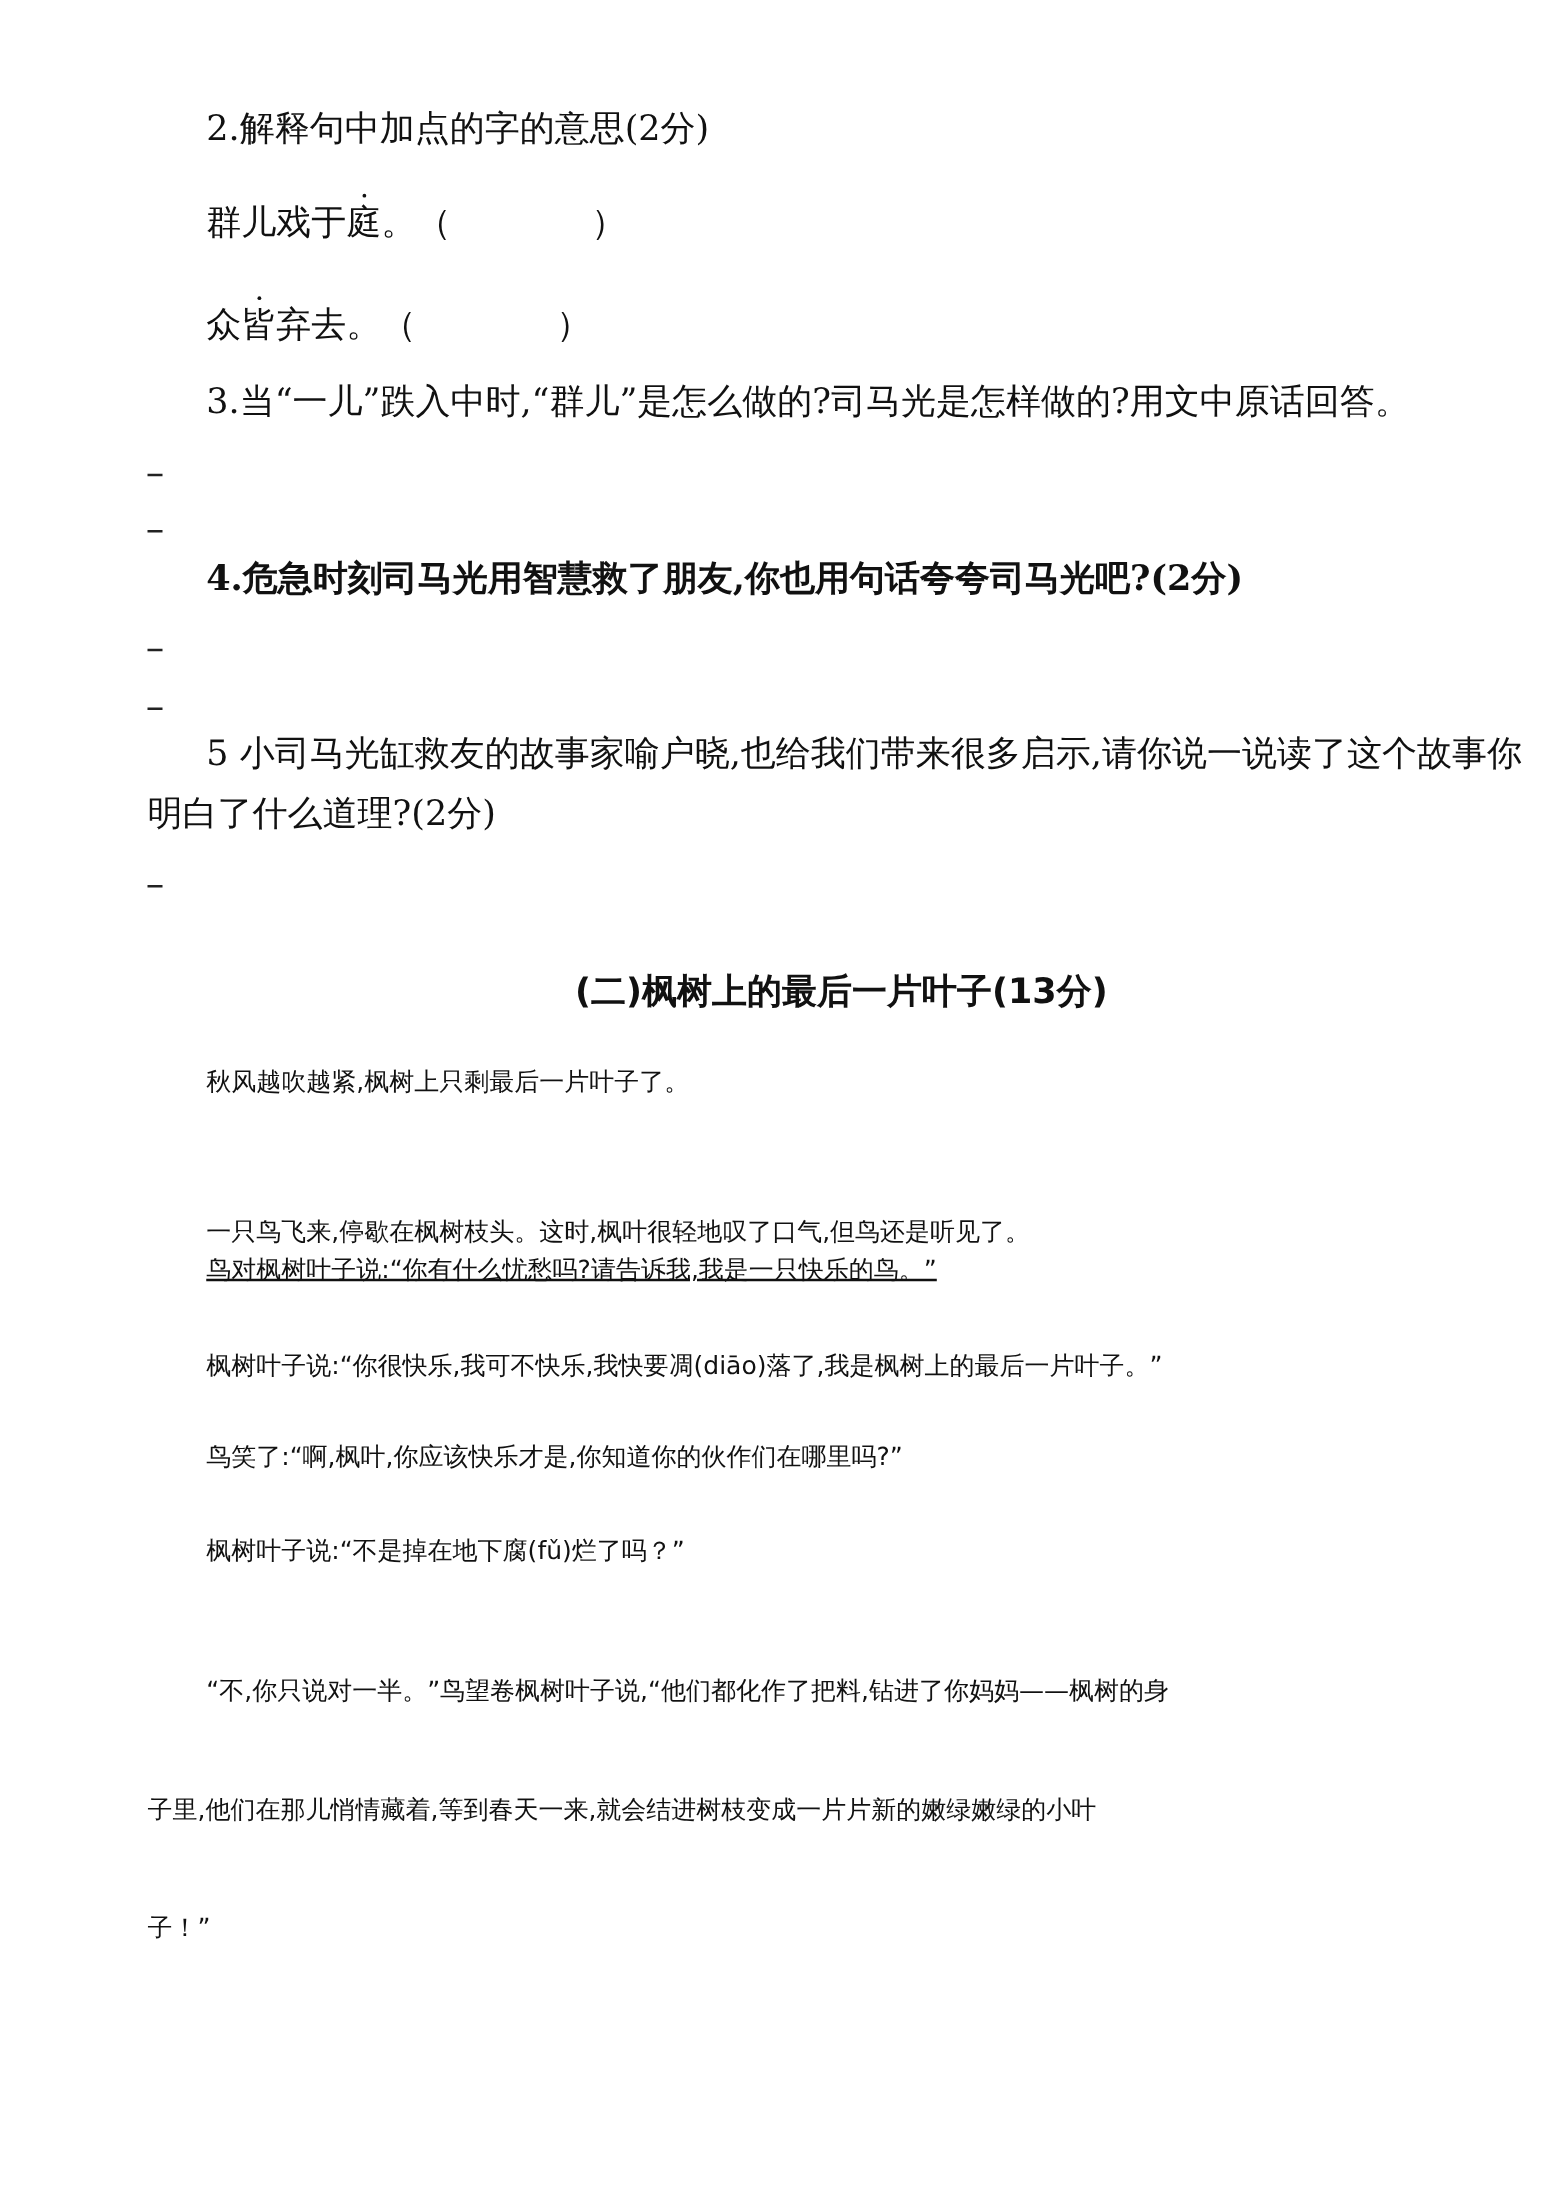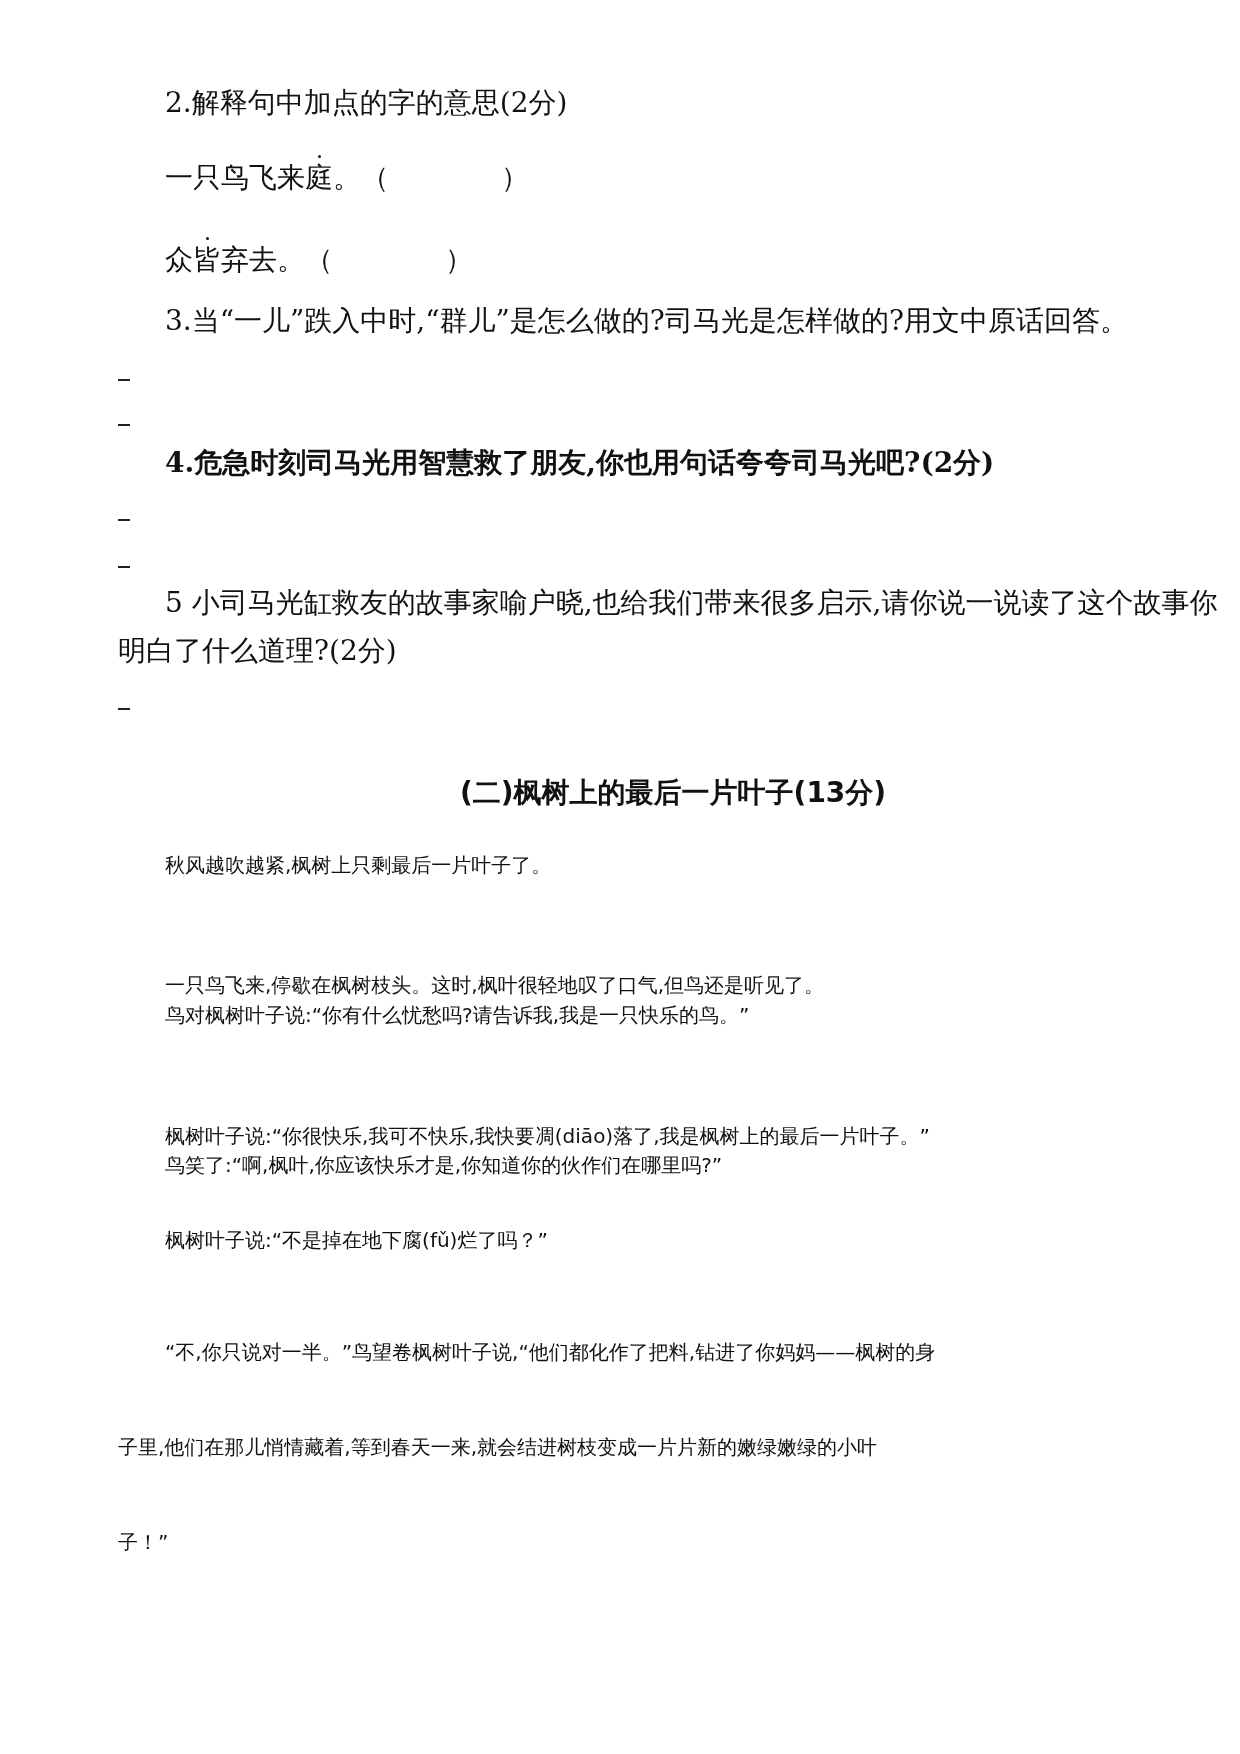--- a/index.html
+++ b/index.html
@@ -14,21 +14,21 @@
   .story { font-family:"DejaVu Sans","Liberation Sans",sans-serif; font-size:20px; }
 </style>
 </head>
 <body>
 
 <div>
 
   <div class="line" style="left:165px;top:88px;">2.解释句中加点的字的意思(2分)</div>
 
   <div class="line" style="left:165px;top:163px;">
-    <span>一只鸟飞来</span><span class="dot-char">庭</span><span>。（　　　　）</span>
+    <span>群儿戏于</span><span class="dot-char">庭</span><span>。（　　　　）</span>
   </div>
 
   <div class="line" style="left:165px;top:245px;">
     <span>众</span><span class="dot-char">皆</span><span>弃去。（　　　　）</span>
   </div>
 
   <div class="line" style="left:165px;top:306px;">3.当“一儿”跌入中时,“群儿”是怎么做的?司马光是怎样做的?用文中原话回答。</div>
   <div class="dash" style="top:379px;"></div>
   <div class="dash" style="top:424px;"></div>
 
@@ -37,21 +37,21 @@
   <div class="dash" style="top:566px;"></div>
 
   <div class="line" style="left:165px;top:588px;">5 小司马光缸救友的故事家喻户晓,也给我们带来很多启示,请你说一说读了这个故事你</div>
   <div class="line" style="left:118px;top:636px;">明白了什么道理?(2分)</div>
   <div class="dash" style="top:708px;"></div>
 
   <div class="line title" style="left:460px;top:778px;">(二)枫树上的最后一片叶子(13分)</div>
 
   <div class="line story" style="left:165px;top:850px;">秋风越吹越紧,枫树上只剩最后一片叶子了。</div>
   <div class="line story" style="left:165px;top:925px;margin-top:45px;">一只鸟飞来,停歇在枫树枝头。这时,枫叶很轻地叹了口气,但鸟还是听见了。</div>
-  <div class="line story" style="left:165px;top:1000px;">鸟对枫树叶子说:“你有什么忧愁吗?请告诉我,我是一只快乐的鸟。”</div>
-  <div class="line story" style="left:165px;top:1121px;">枫树叶子说:“你很快乐,我可不快乐,我快要凋(diāo)落了,我是枫树上的最后一片叶子。”</div>
+  <div class="line story" style="left:165px;top:1000px;text-decoration:underline;">鸟对枫树叶子说:“你有什么忧愁吗?请告诉我,我是一只快乐的鸟。”</div>
+  <div class="line story" style="left:165px;top:1077px;">枫树叶子说:“你很快乐,我可不快乐,我快要凋(diāo)落了,我是枫树上的最后一片叶子。”</div>
   <div class="line story" style="left:165px;top:1150px;">鸟笑了:“啊,枫叶,你应该快乐才是,你知道你的伙作们在哪里吗?”</div>
   <div class="line story" style="left:165px;top:1225px;">枫树叶子说:“不是掉在地下腐(fǔ)烂了吗？”</div>
   <div class="line story" style="left:165px;top:1337px;">“不,你只说对一半。”鸟望卷枫树叶子说,“他们都化作了把料,钻进了你妈妈——枫树的身</div>
   <div class="line story" style="left:118px;top:1432px;">子里,他们在那儿悄情藏着,等到春天一来,就会结进树枝变成一片片新的嫩绿嫩绿的小叶</div>
   <div class="line story" style="left:118px;top:1527px;">子！”</div>
 
 </div>
 
 </body></html>

